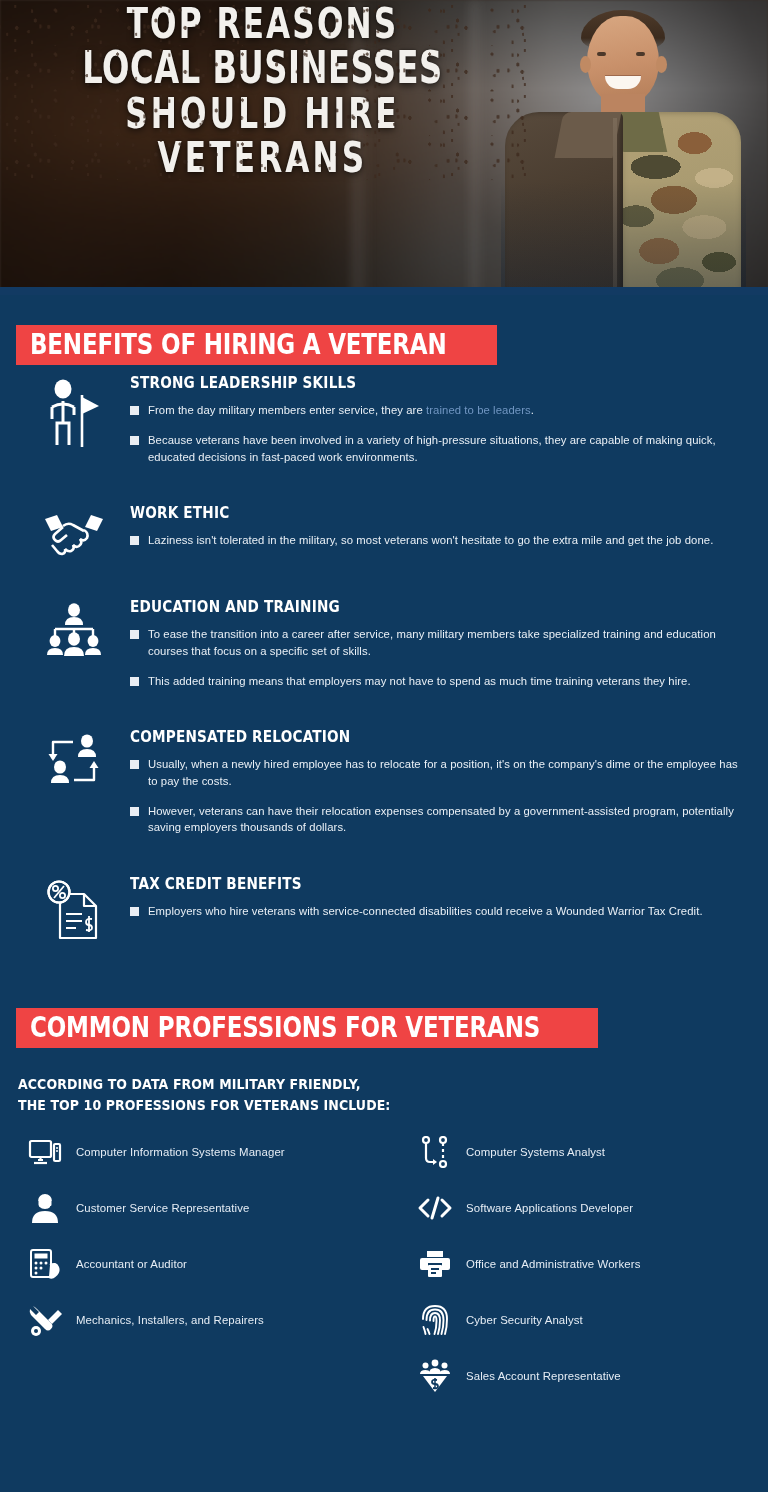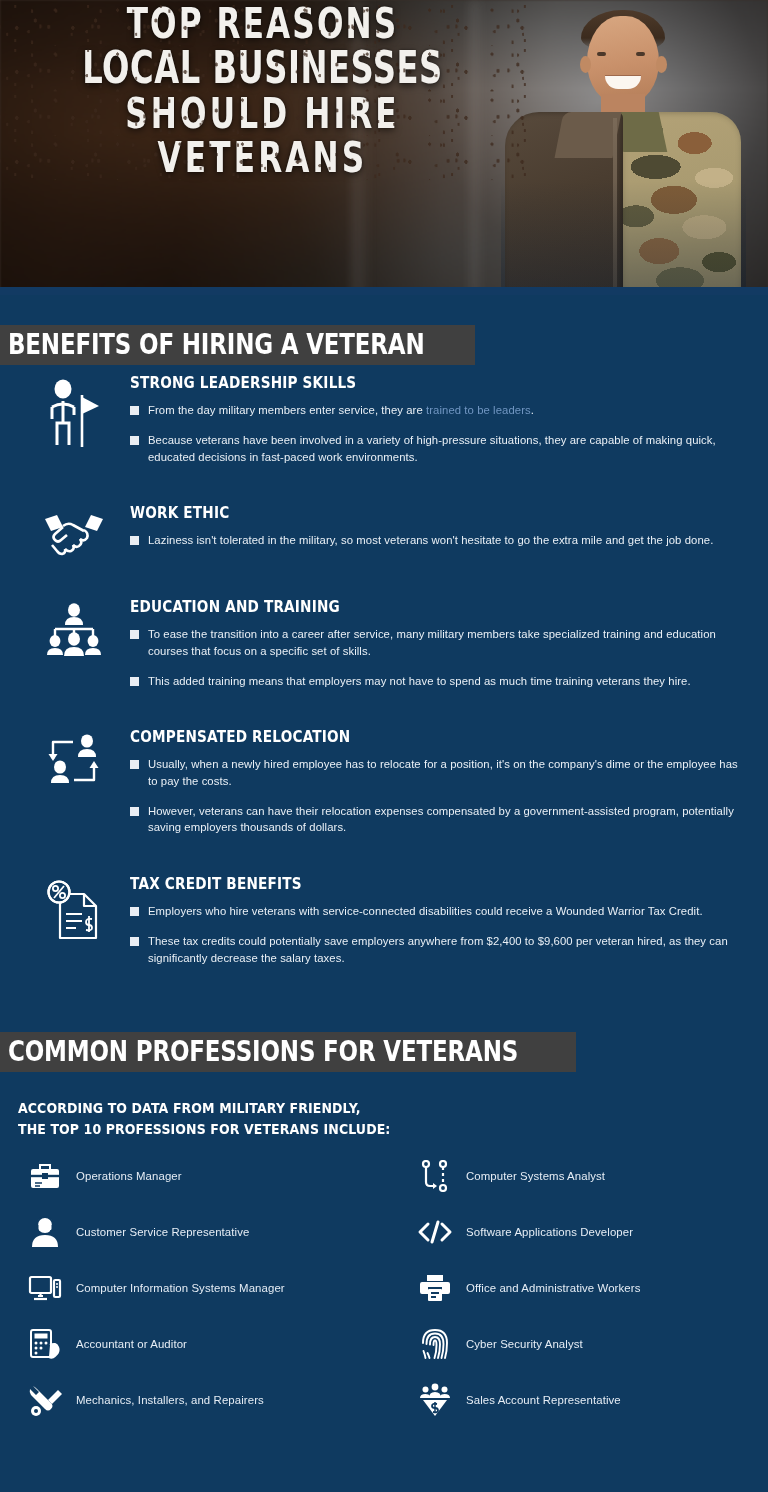--- a/index.html
+++ b/index.html
@@ -183,23 +183,23 @@
   .hero-rule{
     position:absolute; left:0; bottom:0;
     width:768px; height:8px;
     background:#123a63;
     z-index:6;
   }
 
   
   .section-band{
     display:inline-block;
-    background:#404040;
-    padding:7px 14px 8px 8px;
-    margin-left:0;
+    background:#ef4444;
+    padding:7px 14px 8px 14px;
+    margin-left:16px;
   }
   .section-band h2{
     color:#ffffff;
     font-family:"DejaVu Sans", sans-serif;
     font-size:25px;
     font-weight:700;
     letter-spacing:-.2px;
     line-height:1;
     text-transform:uppercase;
     transform:scaleX(.92) scaleY(1.1);
@@ -462,81 +462,65 @@
         <path d="M46 39 Q40 38 40 42 Q40 45 43 45 Q46 45 46 48 Q46 51 40 50" stroke-width="1.8"></path>
       </svg>
     </div>
     <div class="b-body">
       <div class="b-title">TAX CREDIT BENEFITS</div>
       <ul class="bullets">
         <li class="bullet">
           <span class="bullet-mark"></span>
           <span class="bullet-text">Employers who hire veterans with service-connected disabilities could receive a Wounded Warrior Tax Credit.</span>
         </li>
-        <li class="bullet">
-          <span class="bullet-mark"></span>
-          <span class="bullet-text">These tax credits could potentially save employers anywhere from $2,400 to $9,600 per veteran hired, as they can significantly decrease the salary taxes.</span>
-        </li>
       </ul>
     </div>
   </div>
 </section>
 
 <section class="professions">
   <div class="section-band">
     <h2>COMMON PROFESSIONS FOR VETERANS</h2>
   </div>
 
   <div class="intro">
     <div>ACCORDING TO DATA FROM MILITARY FRIENDLY,</div>
     <div>THE TOP 10 PROFESSIONS FOR VETERANS INCLUDE:</div>
   </div>
 
   <div class="prof-grid">
 
     <div class="prof-col">
 
-      <div class="prof-item">
-        <span class="prof-icon">
-          <svg width="32" height="28" viewBox="0 0 32 28" fill="none" stroke="#fff" stroke-width="2">
-            <rect x="2" y="7" width="28" height="19" rx="2" fill="#fff" stroke="none"></rect>
-            <path d="M11 7 L11 3 L21 3 L21 7"></path>
-            <path d="M2 14 L30 14" stroke="#0f3a60" stroke-width="2.4"></path>
-            <rect x="13" y="11" width="6" height="6" fill="#0f3a60" stroke="none"></rect>
-            <path d="M6 21 L13 21 M6 24 L11 24" stroke="#0f3a60" stroke-width="1.6"></path>
-          </svg>
-        </span>
-        <span class="prof-label">Operations Manager</span>
+
+      <div class="prof-item">
+        <span class="prof-icon">
+          <svg width="34" height="28" viewBox="0 0 34 28" fill="none" stroke="#fff" stroke-width="2.2">
+            <rect x="2" y="3" width="21" height="16" rx="1.5"></rect>
+            <path d="M10 22 L15 22 M12.5 19 L12.5 22"></path>
+            <path d="M6 25 L19 25"></path>
+            <rect x="26" y="6" width="6" height="17" rx="1.2"></rect>
+            <path d="M28 10 L30 10 M28 13 L30 13" stroke-width="1.5"></path>
+          </svg>
+        </span>
+        <span class="prof-label">Computer Information Systems Manager</span>
       </div>
 
       <div class="prof-item">
         <span class="prof-icon">
           <svg width="30" height="32" viewBox="0 0 30 32" fill="none" stroke="#fff" stroke-width="2">
             <circle cx="15" cy="9" r="8" fill="#fff" stroke="none"></circle>
             <path d="M2 31 Q2 19 15 19 Q28 19 28 31 Z" fill="#fff" stroke="none"></path>
             <path d="M7 9 A8 8 0 0 1 23 9" stroke="#0f3a60" stroke-width="2"></path>
             <rect x="4.5" y="8" width="4" height="7" rx="1.6" fill="#0f3a60" stroke="none"></rect>
             <rect x="21.5" y="8" width="4" height="7" rx="1.6" fill="#0f3a60" stroke="none"></rect>
             <path d="M21 14 Q21 18 16 18" stroke="#0f3a60" stroke-width="1.6"></path>
           </svg>
         </span>
         <span class="prof-label">Customer Service Representative</span>
-      </div>
-
-      <div class="prof-item">
-        <span class="prof-icon">
-          <svg width="34" height="28" viewBox="0 0 34 28" fill="none" stroke="#fff" stroke-width="2.2">
-            <rect x="2" y="3" width="21" height="16" rx="1.5"></rect>
-            <path d="M10 22 L15 22 M12.5 19 L12.5 22"></path>
-            <path d="M6 25 L19 25"></path>
-            <rect x="26" y="6" width="6" height="17" rx="1.2"></rect>
-            <path d="M28 10 L30 10 M28 13 L30 13" stroke-width="1.5"></path>
-          </svg>
-        </span>
-        <span class="prof-label">Computer Information Systems Manager</span>
       </div>
 
       <div class="prof-item">
         <span class="prof-icon">
           <svg width="32" height="32" viewBox="0 0 32 32" fill="none" stroke="#fff" stroke-width="2">
             <rect x="2" y="2" width="20" height="27" rx="2"></rect>
             <rect x="5.5" y="5.5" width="13" height="5" fill="#fff" stroke="none"></rect>
             <circle cx="7" cy="15" r="1.5" fill="#fff" stroke="none"></circle>
             <circle cx="12" cy="15" r="1.5" fill="#fff" stroke="none"></circle>
             <circle cx="17" cy="15" r="1.5" fill="#fff" stroke="none"></circle>

